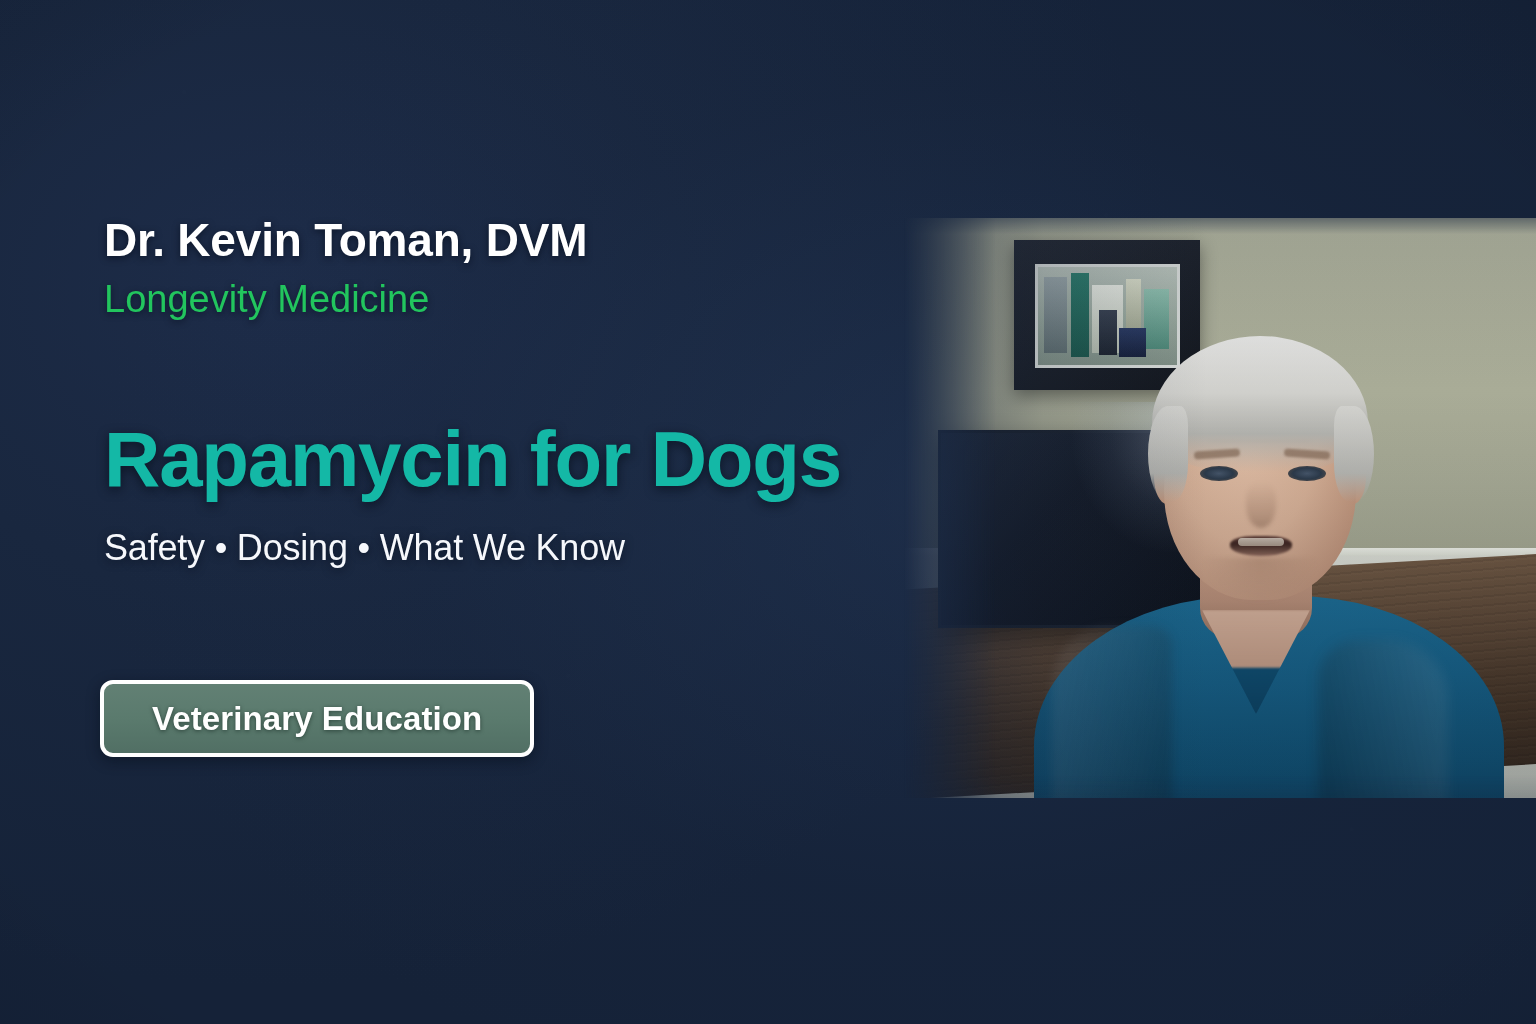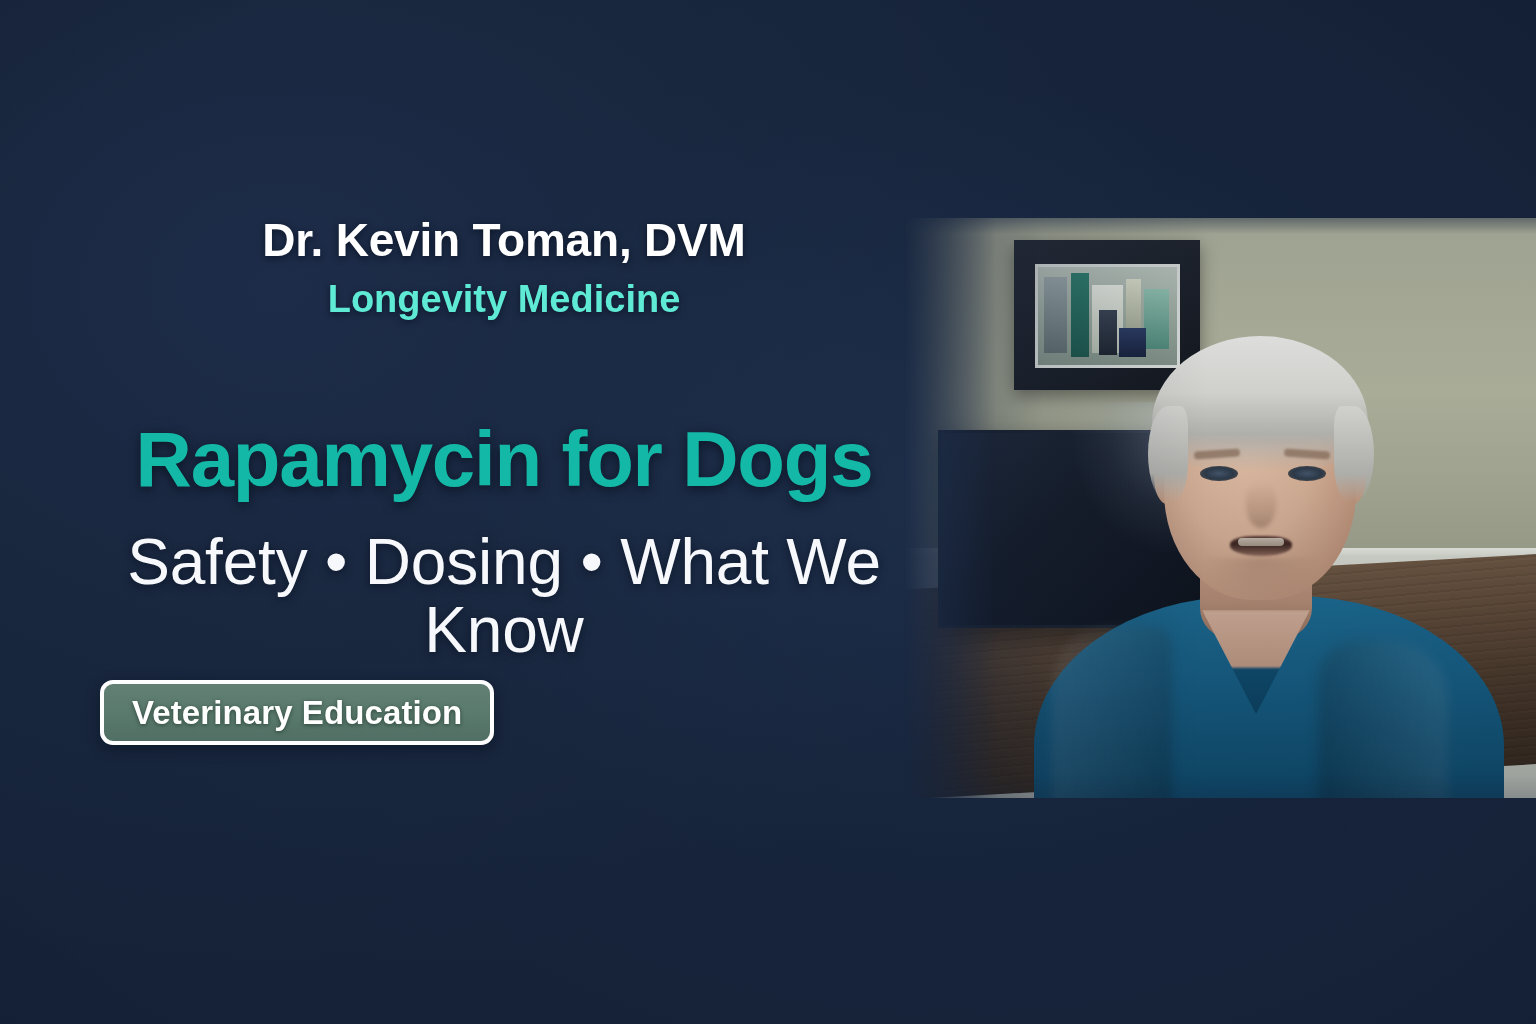--- a/index.html
+++ b/index.html
@@ -11,21 +11,20 @@
   body {
     font-family: "Liberation Sans", sans-serif;
   }
 
   .slide {
     position: relative;
     width: 1536px;
     height: 1024px;
     overflow: hidden;
     background: #16243e;
-    text-align: center;
   }
 
   
   .bg-base {
     position: absolute;
     inset: 0;
     background:
       radial-gradient(ellipse 900px 700px at 18% 28%, #1d2c49 0%, #19273f 45%, #152238 100%),
       linear-gradient(160deg, #1a2945 0%, #15233c 55%, #121d33 100%);
   }
@@ -59,59 +58,59 @@
     font-size: 46px;
     font-weight: 700;
     color: #ffffff;
     letter-spacing: -0.2px;
     line-height: 1.06;
     margin: 0 0 14px 0;
     text-shadow: 0 2px 7px rgba(4,10,22,0.62);
   }
   .presenter-role {
     font-size: 38px;
-    font-weight: 700;
-    color: #5eead4;
+    font-weight: 400;
+    color: #22c55e;
     line-height: 1.08;
-    margin: 8px;
+    margin: 0;
     text-shadow: 0 2px 6px rgba(4,10,22,0.55);
   }
 
   .headline {
     margin: 100px 0 0 0;
     font-size: 78px;
     font-weight: 700;
     color: #14b8a6;
     letter-spacing: -1.2px;
     line-height: 1.02;
     text-shadow: 0 3px 11px rgba(4,10,22,0.66);
   }
 
   .subhead {
     margin: 30px 0 0 0;
-    font-size: 64px;
+    font-size: 36px;
     font-weight: 400;
     color: #f6f8fc;
     letter-spacing: -0.2px;
     line-height: 1.05;
     text-shadow: 0 2px 8px rgba(4,10,22,0.58);
   }
 
   
   .badge-wrap {
     position: absolute;
     left: 100px;
     top: 680px;
   }
   .badge {
     display: inline-flex;
     align-items: center;
     justify-content: center;
-    height: 65px;
-    padding: 0 28px;
+    height: 77px;
+    padding: 0 48px;
     border: 4px solid #ffffff;
     border-radius: 13px;
     background: linear-gradient(180deg, #628074 0%, #5a7a6d 52%, #516f64 100%);
     box-shadow: 0 4px 14px rgba(4,10,22,0.45);
     box-sizing: border-box;
   }
   .badge-label {
     font-size: 33px;
     font-weight: 700;
     color: #ffffff;

